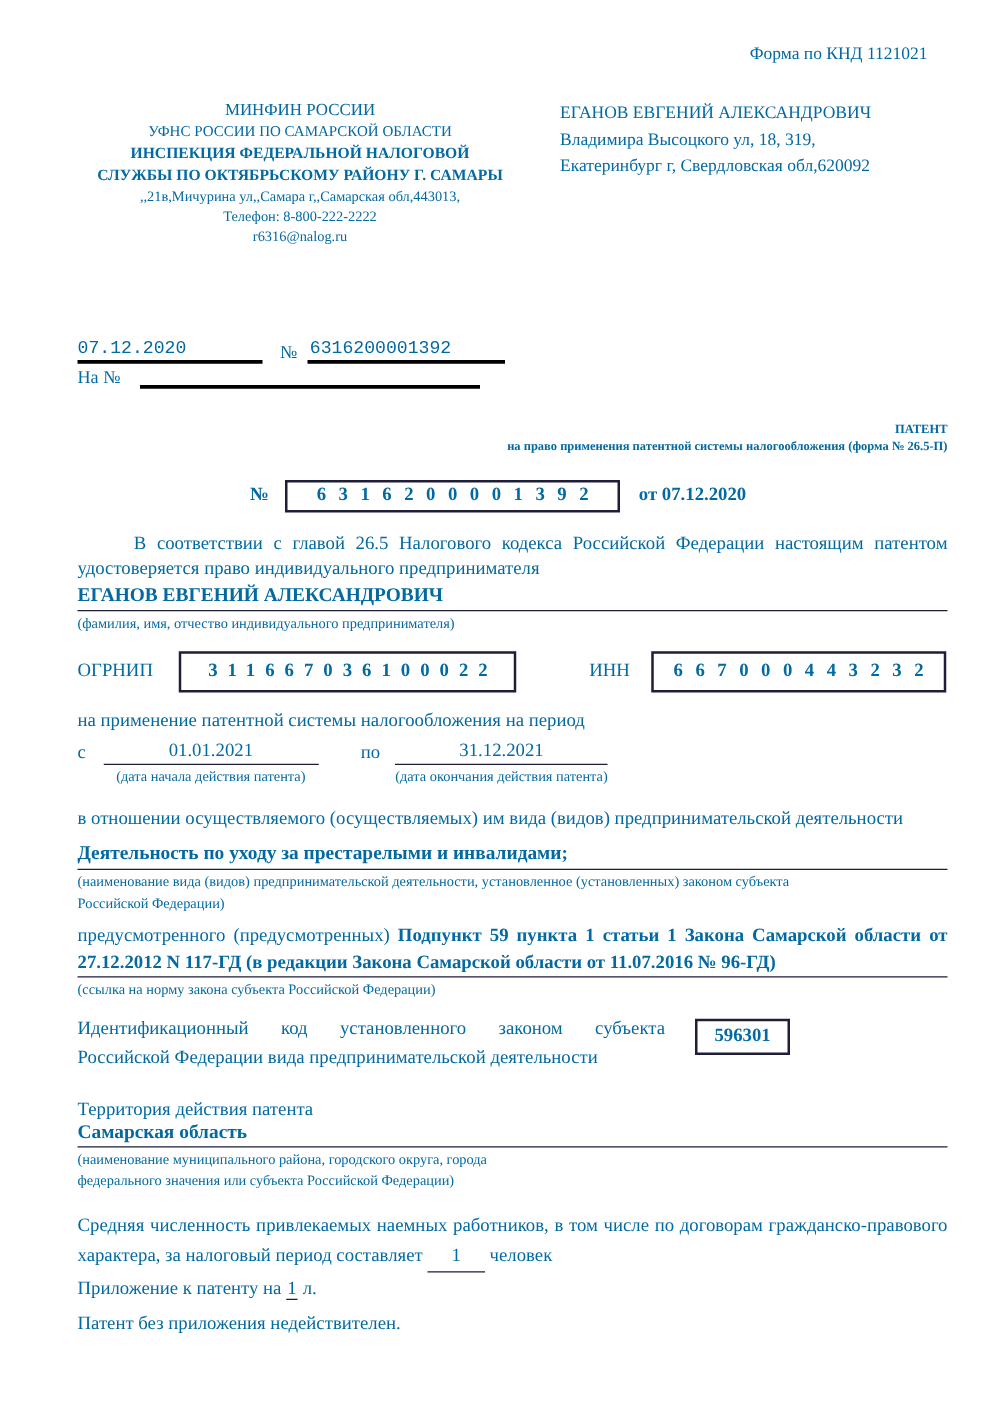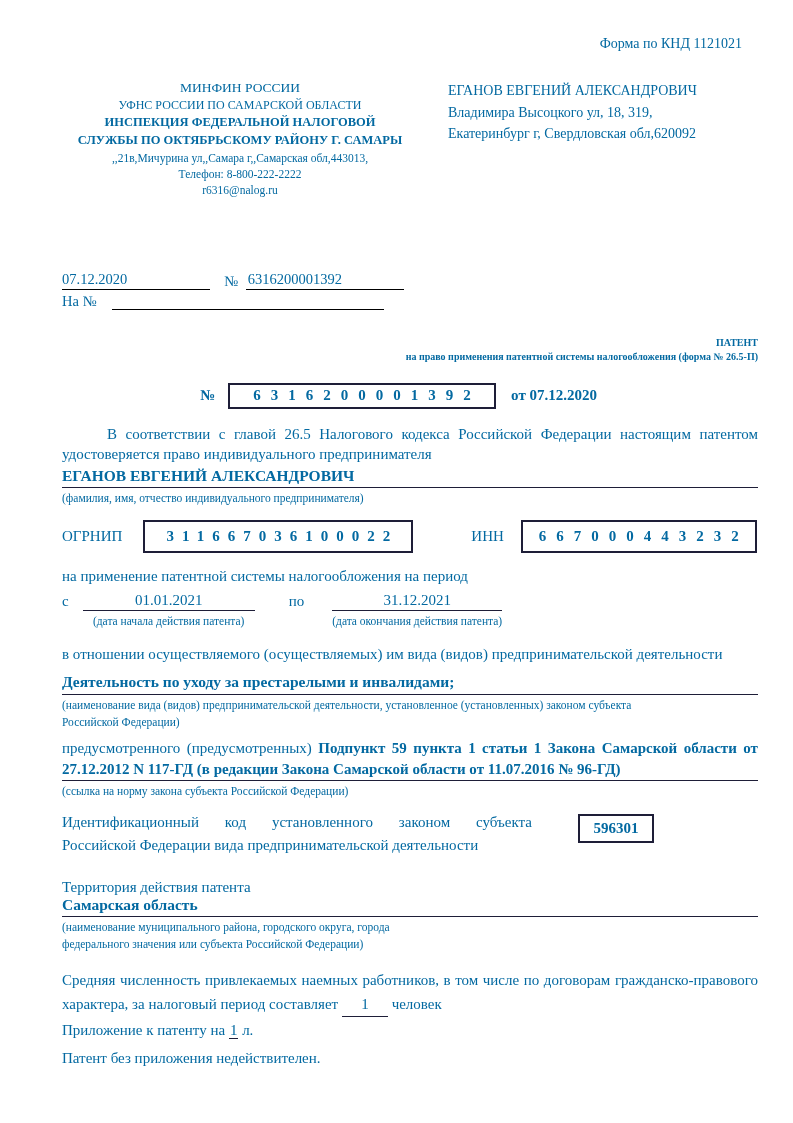--- a/index.html
+++ b/index.html
@@ -20,21 +20,21 @@
   .il-a { font-size: 13.5px; }
   .il-b { font-size: 12px; }
   .il-c { font-size: 12.5px; font-weight: bold; }
   .il-d { font-size: 11.5px; }
   .recipient { margin-left: 40px; font-size: 14px; line-height: 1.55; padding-top: 2px; }
   .recipient .r-name { font-size: 14px; }
 
   
   .ref-block { margin-top: 72px; font-size: 14.5px; }
   .ref-row { display: flex; align-items: flex-end; }
-  .u { border-bottom: 1px solid #000000; }
+  .u { border-bottom: 3px solid #000000; font-family: Liberation Mono, monospace; }
   .ref-date { width: 148px; padding-bottom: 1px; }
   .ref-no-label { margin-left: 14px; margin-right: 8px; }
   .ref-number { width: 158px; padding-bottom: 1px; padding-left: 2px; }
   .ref-row2 { margin-top: 3px; }
   .ref-blank { width: 272px; margin-left: 16px; height: 17px; }
 
   
   .title { margin-top: 26px; text-align: right; font-weight: bold; font-size: 10px; line-height: 1.45; }
 
   
@@ -61,31 +61,31 @@
   .og-box { width: 270px; margin-left: 21px; }
   .inn-label { margin-left: 58px; }
   .inn-box { width: 236px; margin-left: 17px; }
 
   .period-intro { margin-top: 13px; }
   .period-row { display: flex; align-items: flex-start; margin-top: 6px; font-size: 15px; }
   .p-label { padding-top: 1px; }
   .p-field { text-align: center; }
   .p-f1 { width: 172px; margin-left: 14px; }
   .p-gap { margin-left: 34px; }
-  .p-f2 { width: 170px; margin-left: 28px; }
+  .p-f2 { width: 170px; margin-left: 12px; }
   .p-value { border-bottom: 1px solid #1e1e38; padding-bottom: 1px; }
 
   .activity-intro { margin-top: 14px; }
   .activity-name { font-weight: bold; font-size: 15.5px; border-bottom: 1.5px solid #1e1e38;
                    padding-bottom: 3px; margin-top: 9px; }
 
   .law-para { margin-top: 8px; border-bottom: 1.5px solid #1e1e38; padding-bottom: 1px; }
   .law-ref { font-weight: bold; }
 
-  .ident-row { display: flex; align-items: flex-start; margin-top: 11px; gap: 22px; }
+  .ident-row { display: flex; align-items: flex-start; margin-top: 11px; }
   .ident-text { width: 470px; font-size: 15px; line-height: 1.55; }
   .ident-line1 { text-align: justify; text-align-last: justify; }
   .ident-box { border: 2px solid #1e1e38; width: 76px; height: 29px; margin-left: 24px; margin-top: 3px;
                display: flex; align-items: center; justify-content: center; font-weight: bold; font-size: 15px; }
 
   .terr-row { display: flex; margin-top: 22px; font-size: 15px; flex-direction: column; }
   .terr-label { width: 323px; }
   .terr-field { flex: 1; }
   .terr-value { font-weight: bold; font-size: 15.5px; border-bottom: 1.5px solid #1e1e38; padding-bottom: 2px; }
 

